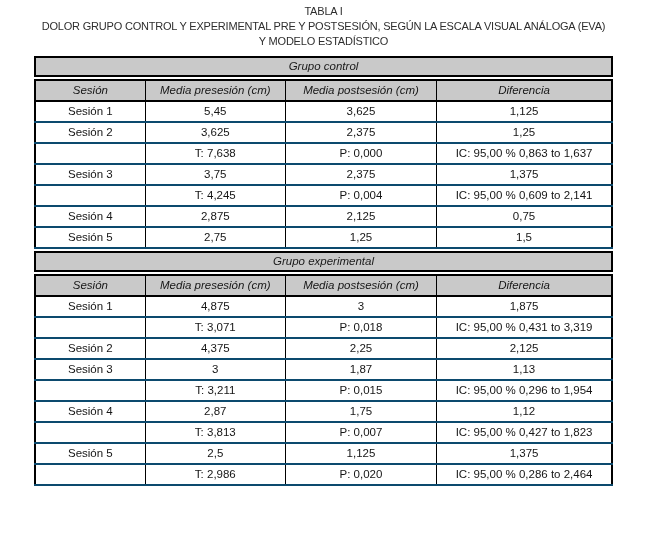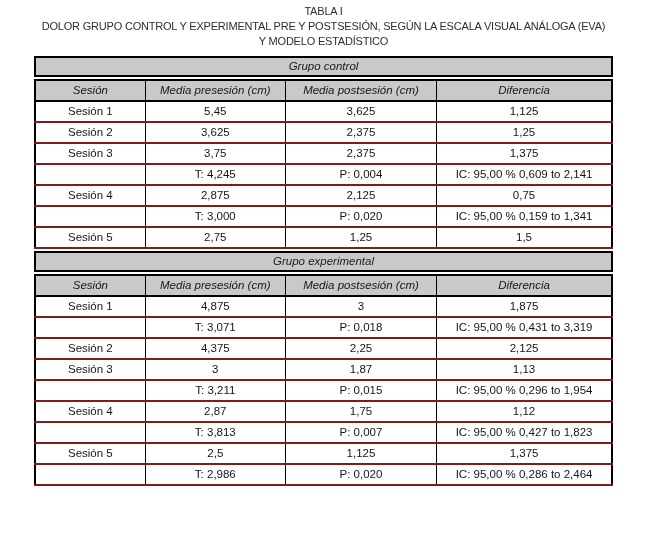--- a/index.html
+++ b/index.html
@@ -46,21 +46,21 @@
   .band.second {
     margin-top: 2px;
   }
   table.grid {
     width: 100%;
     border-collapse: collapse;
     border: 2px solid #000;
     table-layout: fixed;
   }
   table.grid tr {
-    border-bottom: 2px solid #7f1d1d;
+    border-bottom: 2px solid #0c4a6e;
   }
   table.grid th, table.grid td {
     border-left: 1px solid #000;
     border-right: 1px solid #000;
     text-align: center;
     vertical-align: middle;
     font-size: 11.5px;
     line-height: 13px;
     padding: 3px 2px;
     color: #151515;
@@ -115,42 +115,42 @@
             <td>3,625</td>
             <td>1,125</td>
           </tr>
           <tr>
             <td>Sesión 2</td>
             <td>3,625</td>
             <td>2,375</td>
             <td>1,25</td>
           </tr>
           <tr>
+            <td></td>
+            <td>T: 7,638</td>
+            <td>P: 0,000</td>
+            <td>IC: 95,00 % 0,863 to 1,637</td>
+          </tr>
+          <tr>
             <td>Sesión 3</td>
             <td>3,75</td>
             <td>2,375</td>
             <td>1,375</td>
           </tr>
           <tr>
             <td></td>
             <td>T: 4,245</td>
             <td>P: 0,004</td>
             <td>IC: 95,00 % 0,609 to 2,141</td>
           </tr>
           <tr>
             <td>Sesión 4</td>
             <td>2,875</td>
             <td>2,125</td>
             <td>0,75</td>
-          </tr>
-          <tr>
-            <td></td>
-            <td>T: 3,000</td>
-            <td>P: 0,020</td>
-            <td>IC: 95,00 % 0,159 to 1,341</td>
           </tr>
           <tr>
             <td>Sesión 5</td>
             <td>2,75</td>
             <td>1,25</td>
             <td>1,5</td>
           </tr>
         </tbody>
     </table>
 

